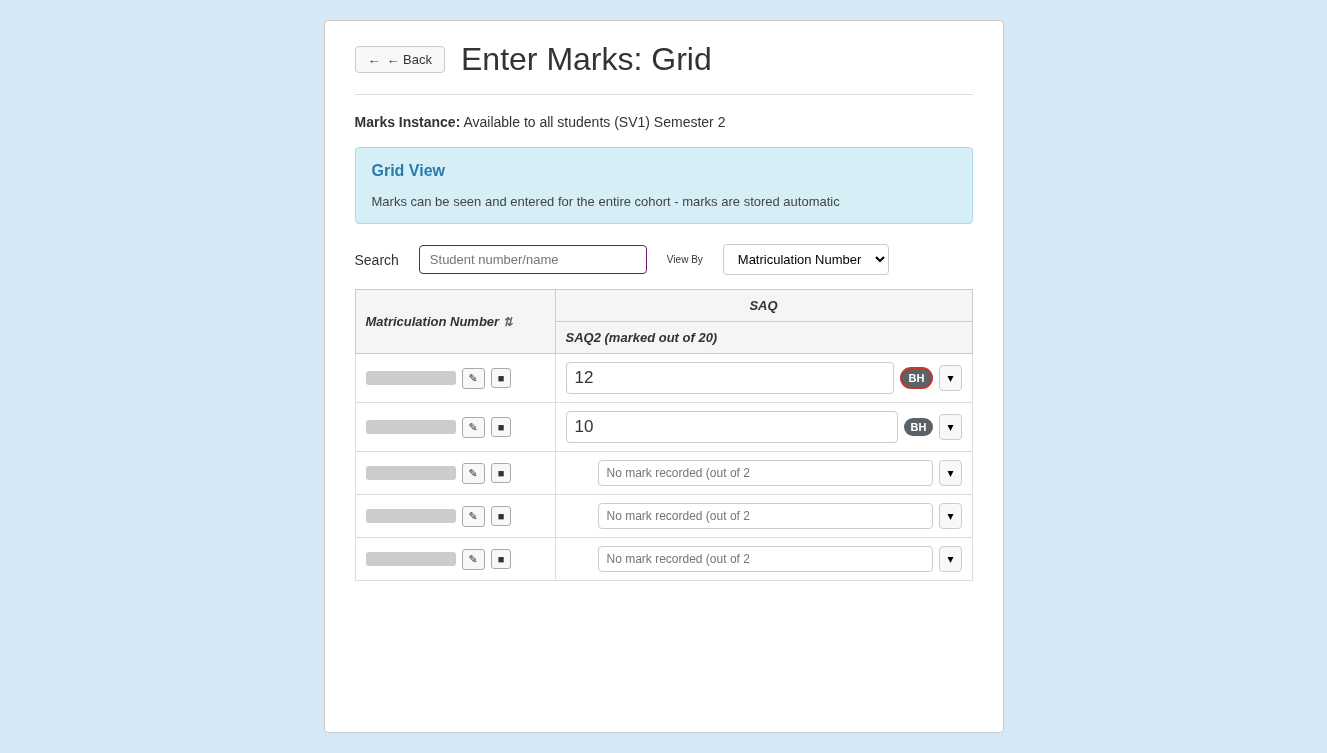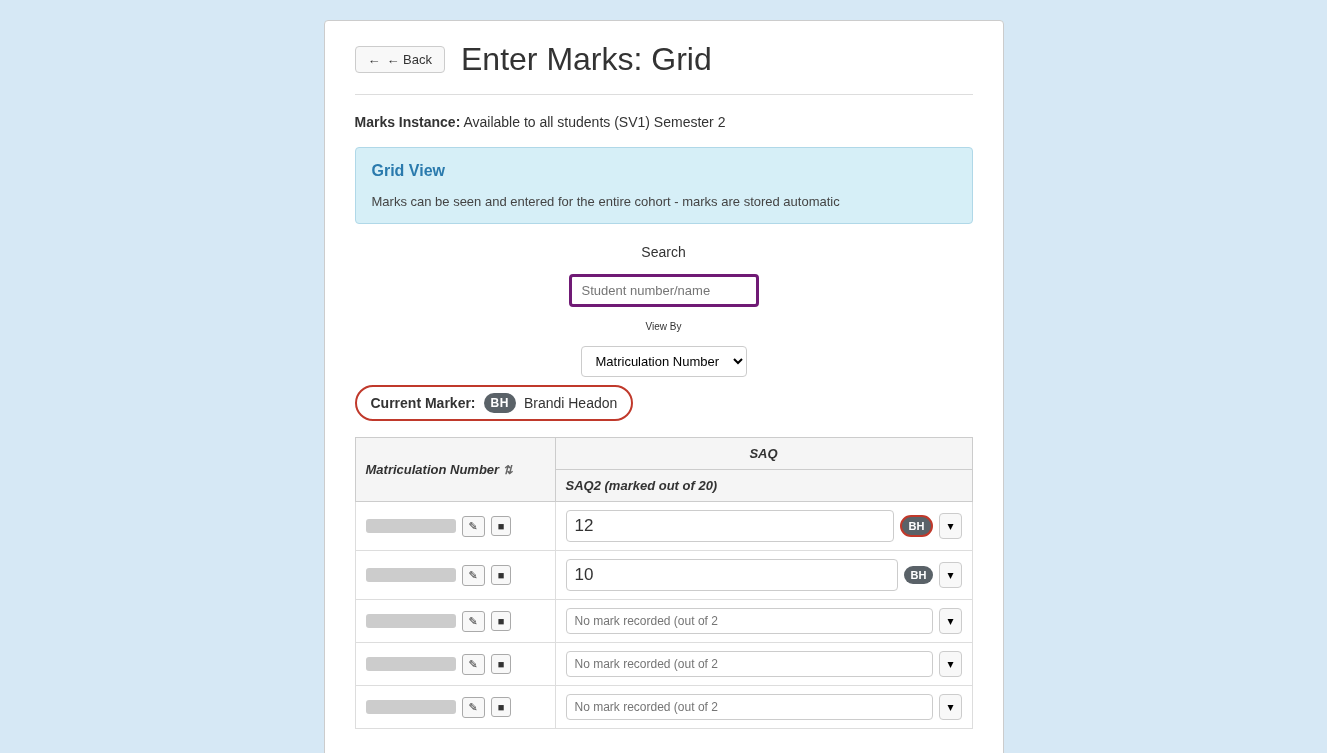--- a/index.html
+++ b/index.html
@@ -67,35 +67,34 @@
       font-weight: bold;
       margin-bottom: 14px;
     }
     .grid-view-box p {
       color: #444;
       font-size: 13px;
     }
     .search-row {
       display: flex;
       align-items: center;
-      gap: 14px;
-      margin-bottom: 8px;
+      gap: 20px;
+      margin-bottom: 14px;
       flex-wrap: wrap;
-      flex-direction: column;
     }
     .search-label {
       font-size: 14px;
       color: #333;
     }
     .search-input {
-      border: 3px solid #701a75;
+      border: 1px solid #701a75;
       border-radius: 4px;
       padding: 6px 10px;
       font-size: 13px;
-      width: 190px;
+      width: 228px;
       color: #aaa;
     }
     .viewby-label {
       font-size: 10px;
       color: #333;
     }
     .viewby-select {
       border: 1px solid #ccc;
       border-radius: 4px;
       padding: 6px 10px;
@@ -191,20 +190,21 @@
       border: 1px solid #ccc;
       border-radius: 4px;
       padding: 5px 8px;
       font-size: 17px;
       flex: 1;
       color: #333;
     }
     .mark-input.empty-mark {
       color: #000000;
       font-size: 12px;
+      margin-left: 32px;
     }
     .bh-badge {
       background: #5a6268;
       color: #fff;
       border-radius: 50px;
       padding: 3px 7px;
       font-size: 11px;
       font-weight: bold;
     }
     .bh-badge.red-ring {
@@ -253,27 +253,20 @@
     <span class="search-label">Search</span>
     <input class="search-input" type="text" placeholder="Student number/name" style="">
     <span class="viewby-label">View By</span>
     <select class="viewby-select">
       <option>Matriculation Number</option>
       <option>Name</option>
       <option>Student Number</option>
     </select>
   </div>
 
-  <div class="current-marker-row">
-    <div class="current-marker-oval">
-      <span class="current-marker-label">Current Marker:</span>
-      <span class="avatar-badge">BH</span>
-      <span>Brandi Headon</span>
-    </div>
-  </div>
 
   <table class="grid-table">
     <thead>
       <tr>
         <th class="col-matric" rowspan="2">
           <span>Matriculation Number</span>
           <span class="sort-icon">⇅</span>
         </th>
         <th class="saq-group-header col-saq">SAQ</th>
       </tr>

